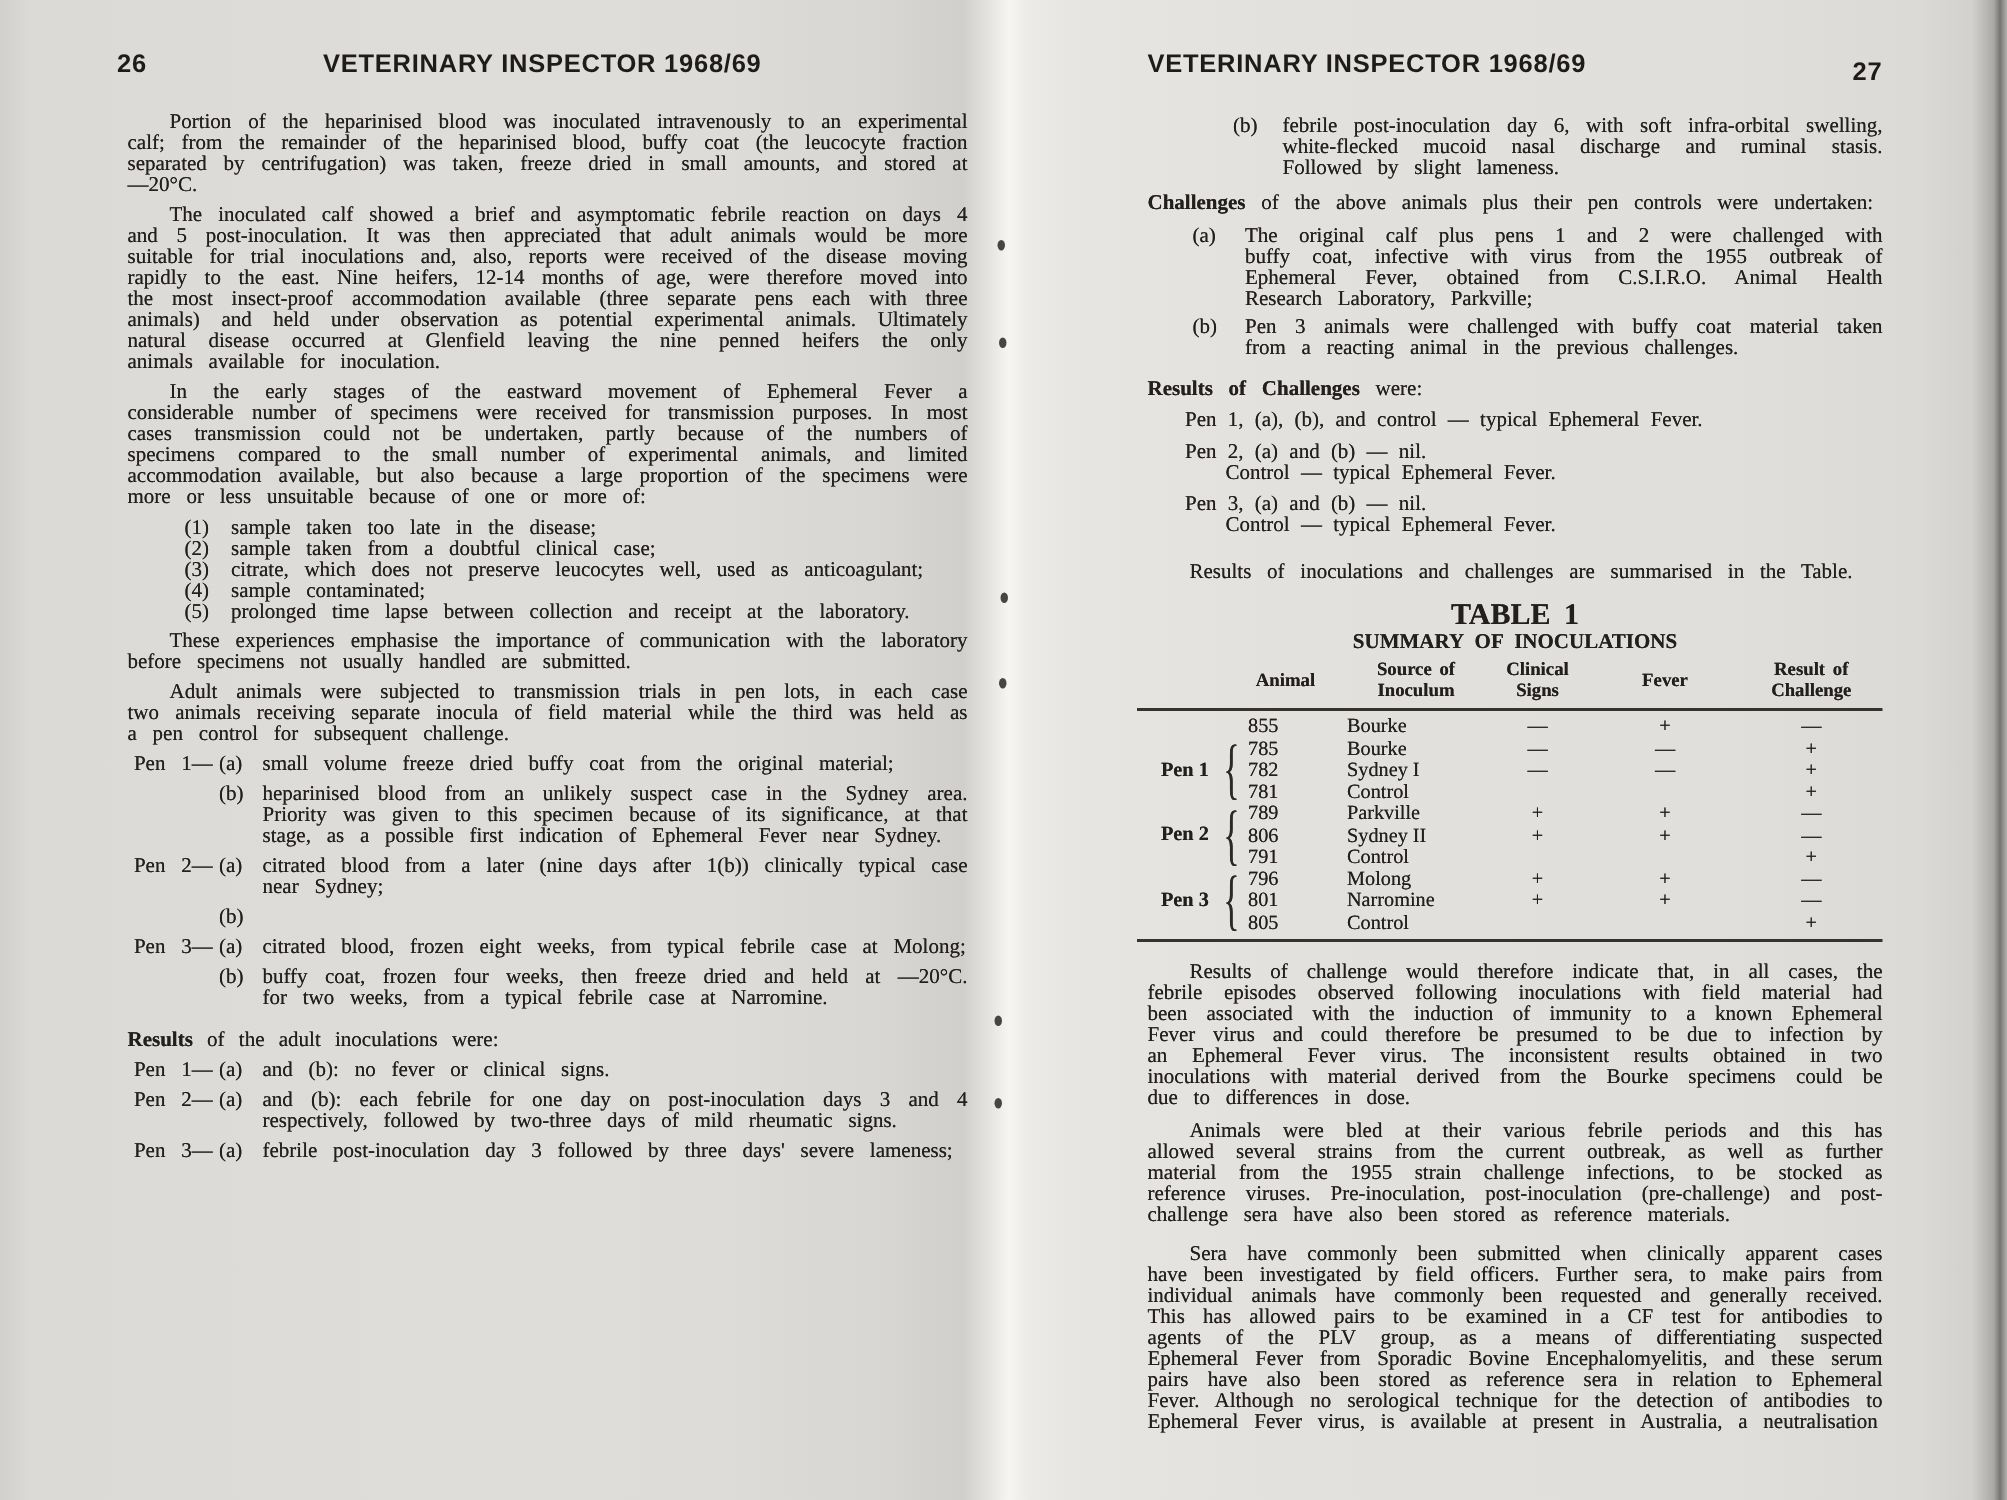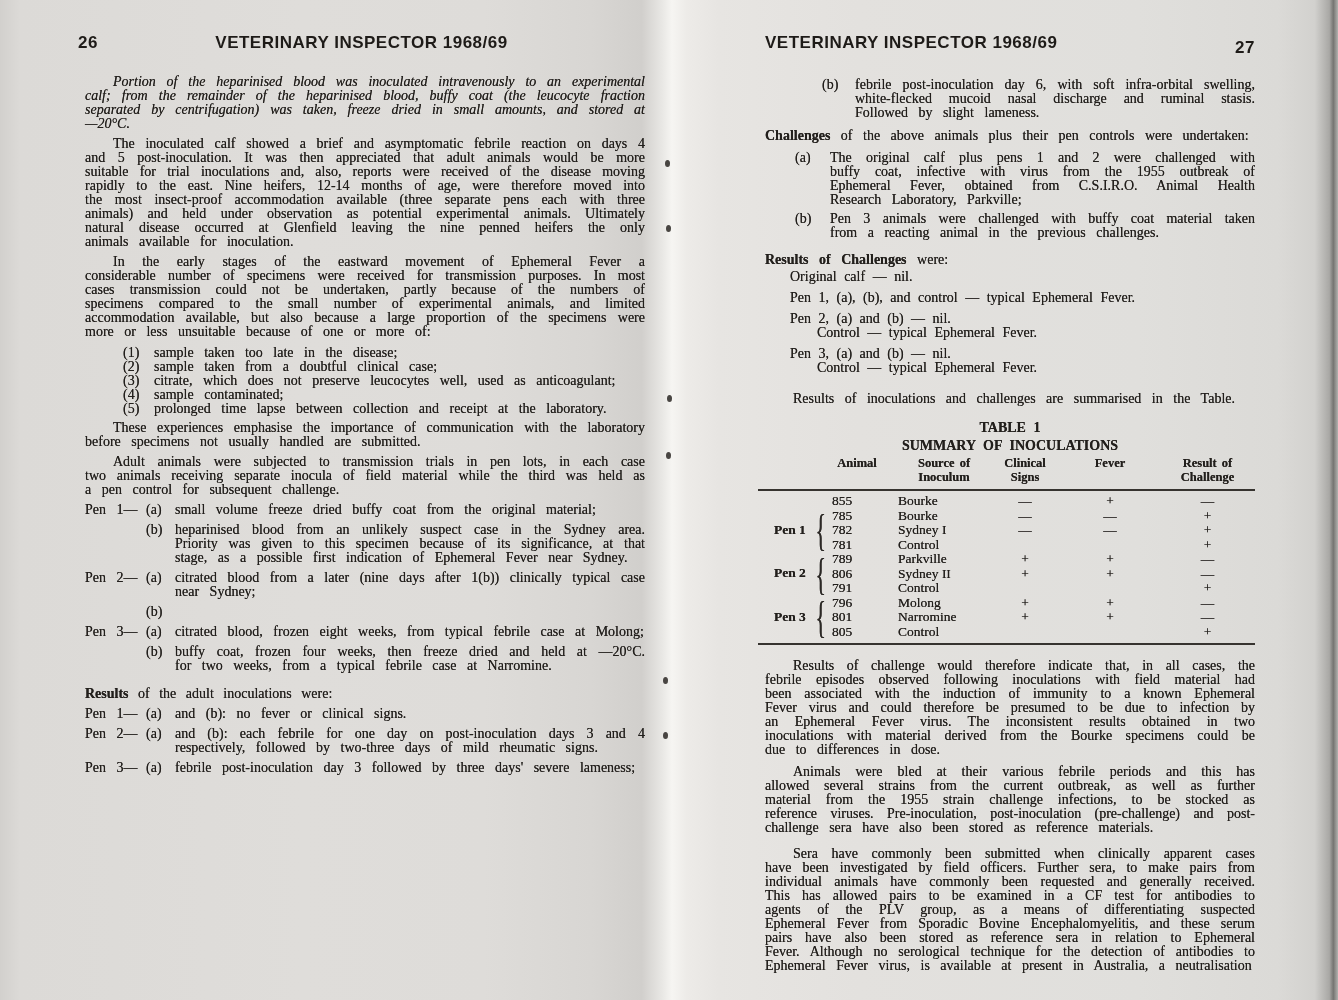--- a/index.html
+++ b/index.html
@@ -25,48 +25,48 @@
   .runhead{position:relative; height:14px; font-family:"Liberation Sans",sans-serif; font-weight:bold; font-size:17px; letter-spacing:.5px; color:#1e1b18;}
   .content-left .pageno{position:absolute; left:0; top:0;}
   .content-left .runtitle{display:block; text-align:center;}
   .content-right .pageno{position:absolute; right:0; top:5px;}
   .content-right .runtitle{display:block; text-align:left;}
   
   .bodytext{margin-left:7px; text-shadow:0 0 .3px rgba(30,27,24,.85);}
   .content-right .bodytext{margin-left:0;}
   .para{margin:6px 0 0 0; text-align:justify; word-spacing:7px;}
   .ind{text-indent:28px;}
-  .mt25{margin-top:25px;font-style:italic;} .mt14{margin-top:14px;} .mt13{margin-top:13px;}
+  .mt25{margin-top:25px;} .mt14{margin-top:14px;} .mt13{margin-top:13px;}
   .mt12{margin-top:12px;} .mt9{margin-top:9px;} .mt8{margin-top:8px;}
   .mt7{margin-top:7px;} .mt5{margin-top:5px;}
   .bold{font-weight:bold;}
   .reason{display:flex; margin:0 0 0 38px; word-spacing:7px;}
   .reason .rn{flex:none; width:31px;}
   .reason .rt{flex:1; text-align:justify;}
   .pen-item{display:flex; margin:6px 0 0 0; word-spacing:7px;}
-  .pen-item .pi-pen{flex:none; width:61px;}
+  .pen-item .pi-pen{flex:none; width:61px;text-align:center;}
   .pen-item .pi-part{flex:none; width:29px;}
   .pen-item .pi-text{flex:1; text-align:justify;}
   .lead{margin:14px 0 0 0; word-spacing:6px;}
   
   .itemb{display:flex; margin:28px 0 0 57px; word-spacing:7px;}
   .itemb .ib-part{flex:none; width:33px;}
   .itemb .ib-text{flex:1; text-align:justify;}
   .chal{display:flex; margin:5px 0 0 30px; word-spacing:7px;}
   .chal.first{margin-top:8px;}
   .chal .ch-part{flex:none; width:35px;}
   .chal .ch-text{flex:1; text-align:justify;}
   .crl{margin:7px 0 0 25px; word-spacing:4px;}
   .crl.first{margin-top:3px;}
   .crl-sub{margin:0 0 0 52px; word-spacing:4px;}
   
   .tbl{position:relative; margin:3px 0 0 -7px; width:497px; font-size:13.5px; line-height:14.5px;}
-  .tbl-title{margin-top:14px; text-align:center; font-weight:bold; font-size:14px; line-height:15px; word-spacing:4px;}
+  .tbl-title{margin-top:14px; text-align:center; font-weight:bold; font-size:20px; line-height:15px; word-spacing:4px;}
   .tbl-sub{margin-top:3px; text-align:center; font-weight:bold; font-size:14px; line-height:15px; word-spacing:4px;}
-  .tbl-head{display:flex; align-items:flex-start; font-weight:bold; font-size:12.5px; line-height:14px; padding-bottom:5px; word-spacing:2px;}
+  .tbl-head{display:flex; align-items:center; font-weight:bold; font-size:12.5px; line-height:14px; padding-bottom:5px; word-spacing:2px;}
   .tbl-rule{border-top:2px solid #36332f; height:0;}
   .tbl-body{position:relative; height:152px; padding:3px 0 0 0; box-sizing:border-box;}
   .trow{display:flex; height:14.5px;align-items:flex-end;}
   .c-pen{flex:none; width:60px;}
   .c-brace{flex:none; width:14px;}
   .c-animal{flex:none; width:50px; text-align:left;}
   .c-source{flex:none; width:108px; padding-left:16px; box-sizing:border-box; text-align:left;}
   .c-clin{flex:none; width:70px; text-align:center;}
   .c-fever{flex:none; width:100px; text-align:center;}
   .c-result{flex:none; width:95px; text-align:center;}
@@ -201,21 +201,20 @@
         <span class="ch-part">(a)</span>
         <span class="ch-text">The original calf plus pens 1 and 2 were challenged with buffy coat, infective with virus from the 1955 outbreak of Ephemeral Fever, obtained from C.S.I.R.O. Animal Health Research Laboratory, Parkville;</span>
       </div>
       <div class="chal">
         <span class="ch-part">(b)</span>
         <span class="ch-text">Pen 3 animals were challenged with buffy coat material taken from a reacting animal in the previous challenges.</span>
       </div>
 
       <p class="para mt13"><span class="bold">Results of Challenges</span><span> were:</span></p>
 
-      <div class="crl first">Original calf — nil.</div>
       <div class="crl">Pen 1, (a), (b), and control — typical Ephemeral Fever.</div>
       <div class="crl">Pen 2, (a) and (b) — nil.</div>
       <div class="crl-sub">Control — typical Ephemeral Fever.</div>
       <div class="crl">Pen 3, (a) and (b) — nil.</div>
       <div class="crl-sub">Control — typical Ephemeral Fever.</div>
 
       <p class="para ind" style="margin-top:17px">Results of inoculations and challenges are summarised in the Table.</p>
 
       <div class="tbl-title">TABLE 1</div>
       <div class="tbl-sub">SUMMARY OF INOCULATIONS</div>

